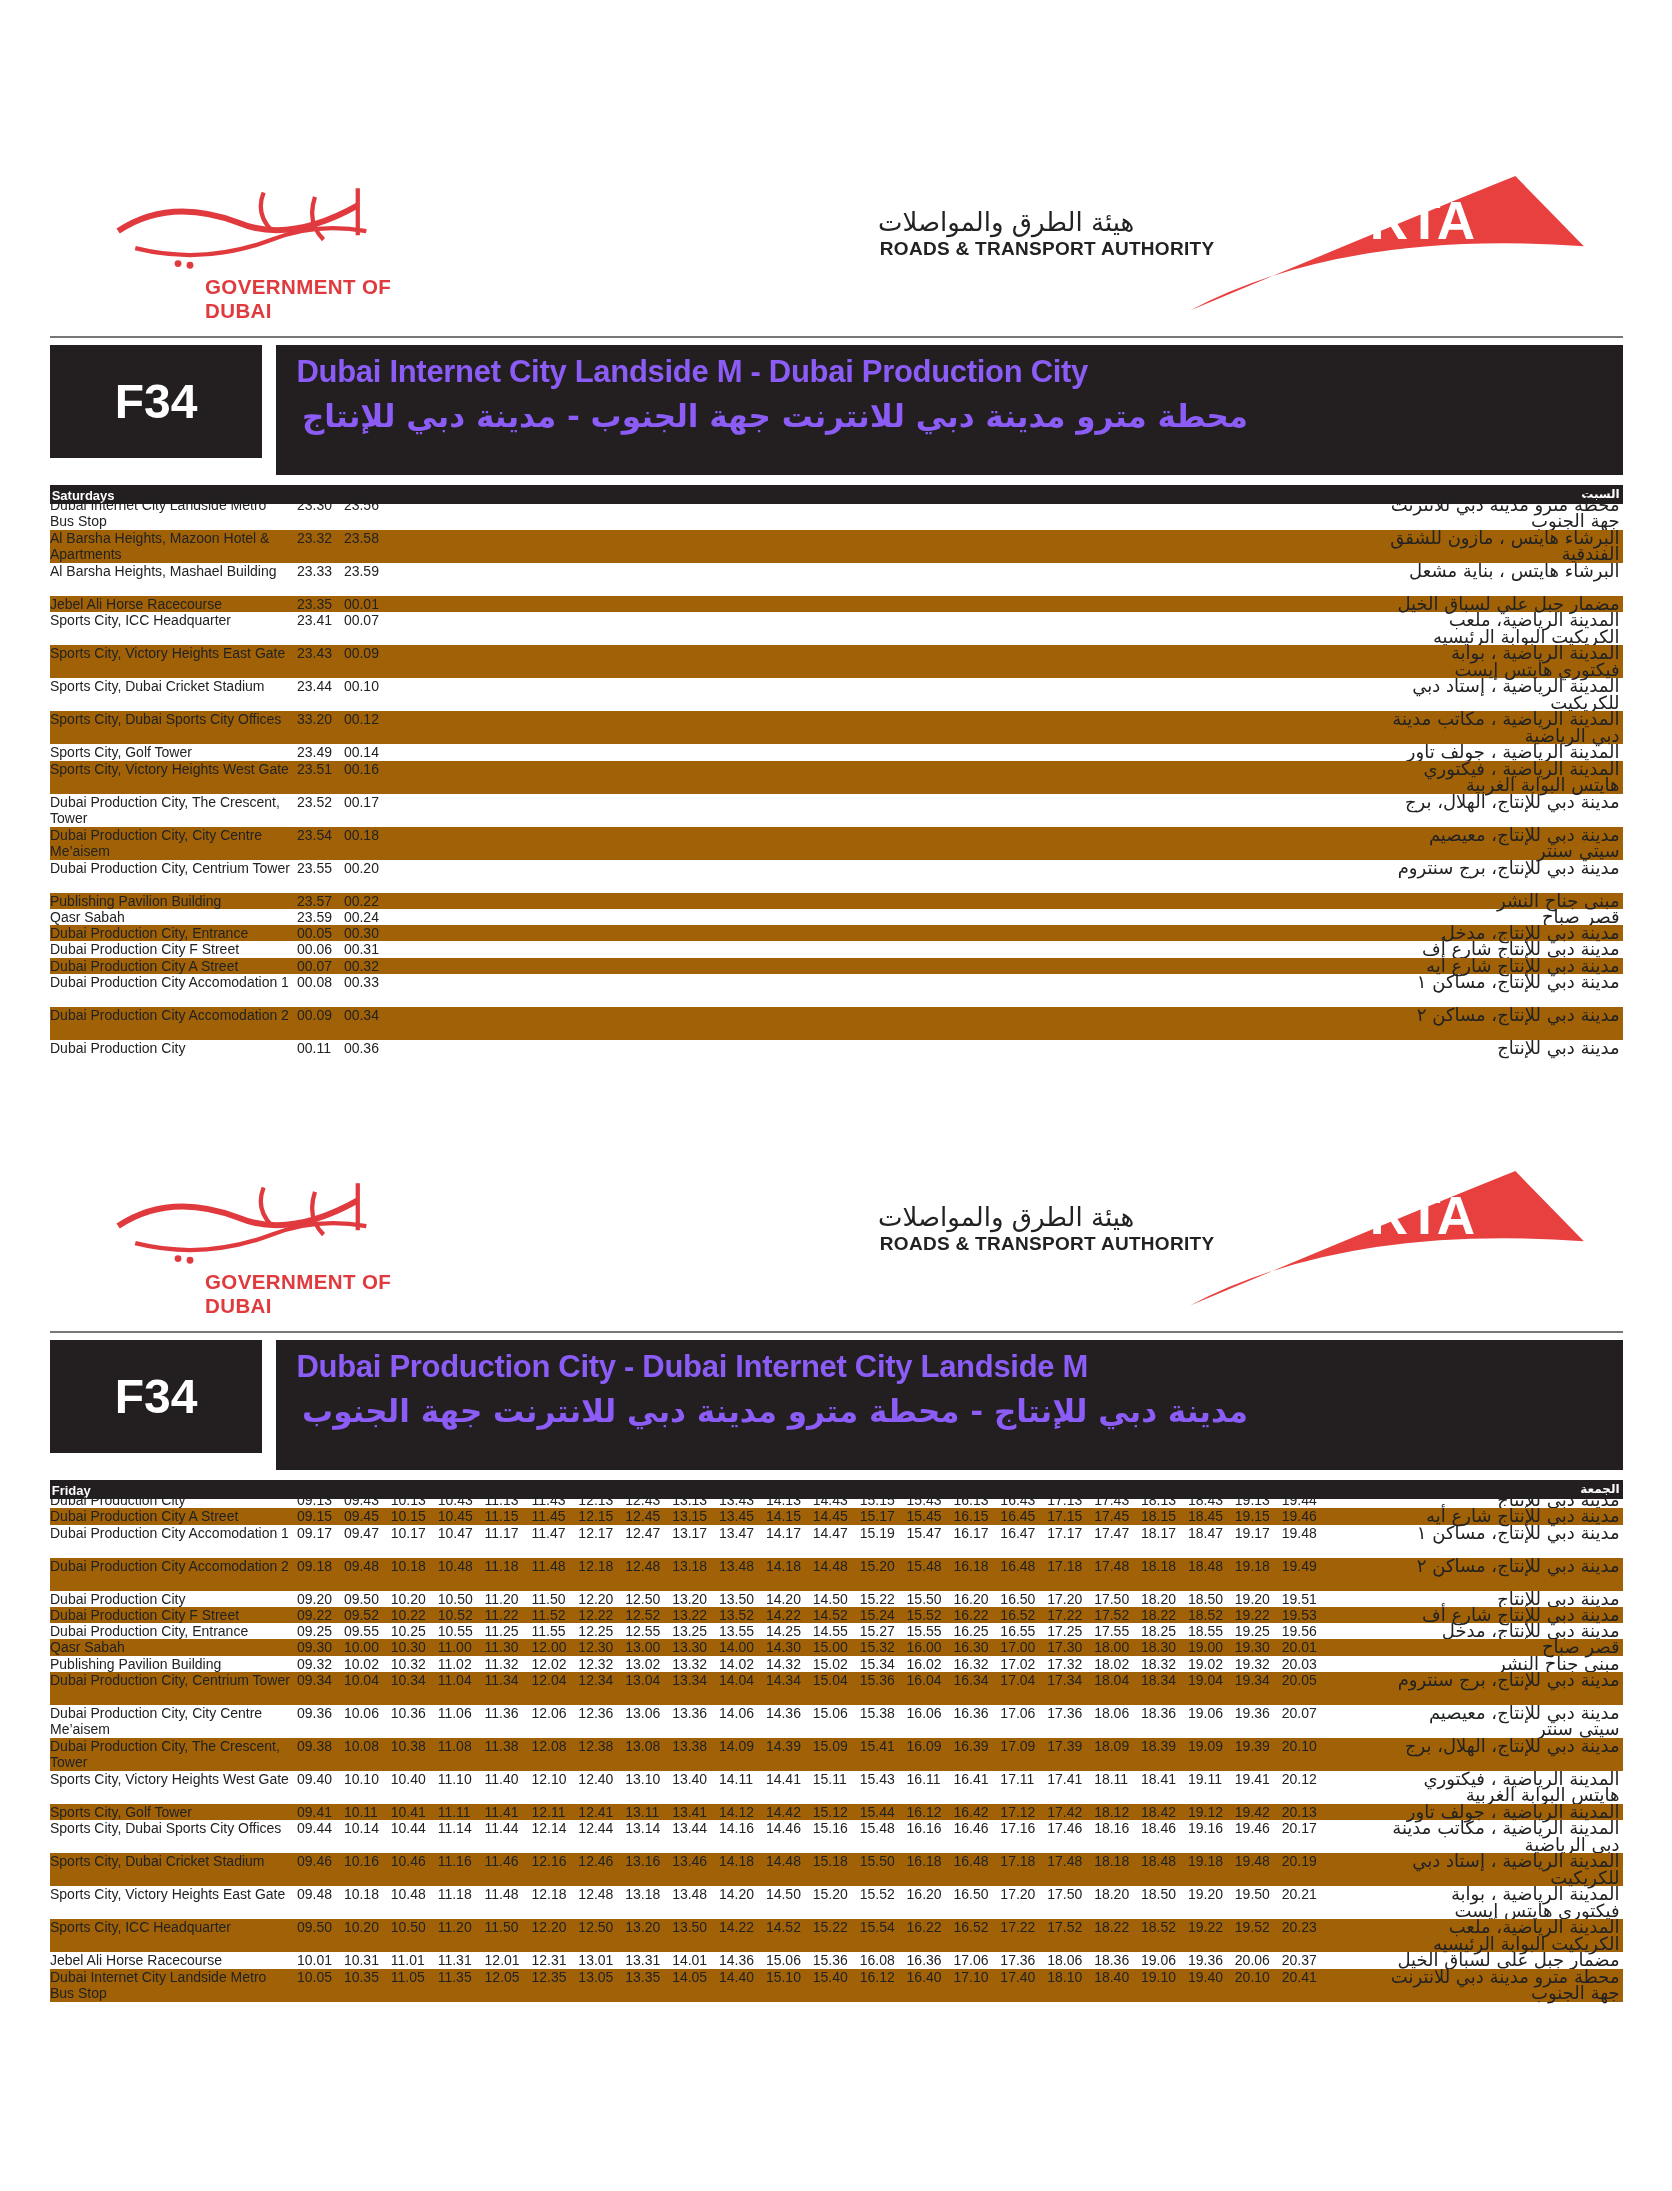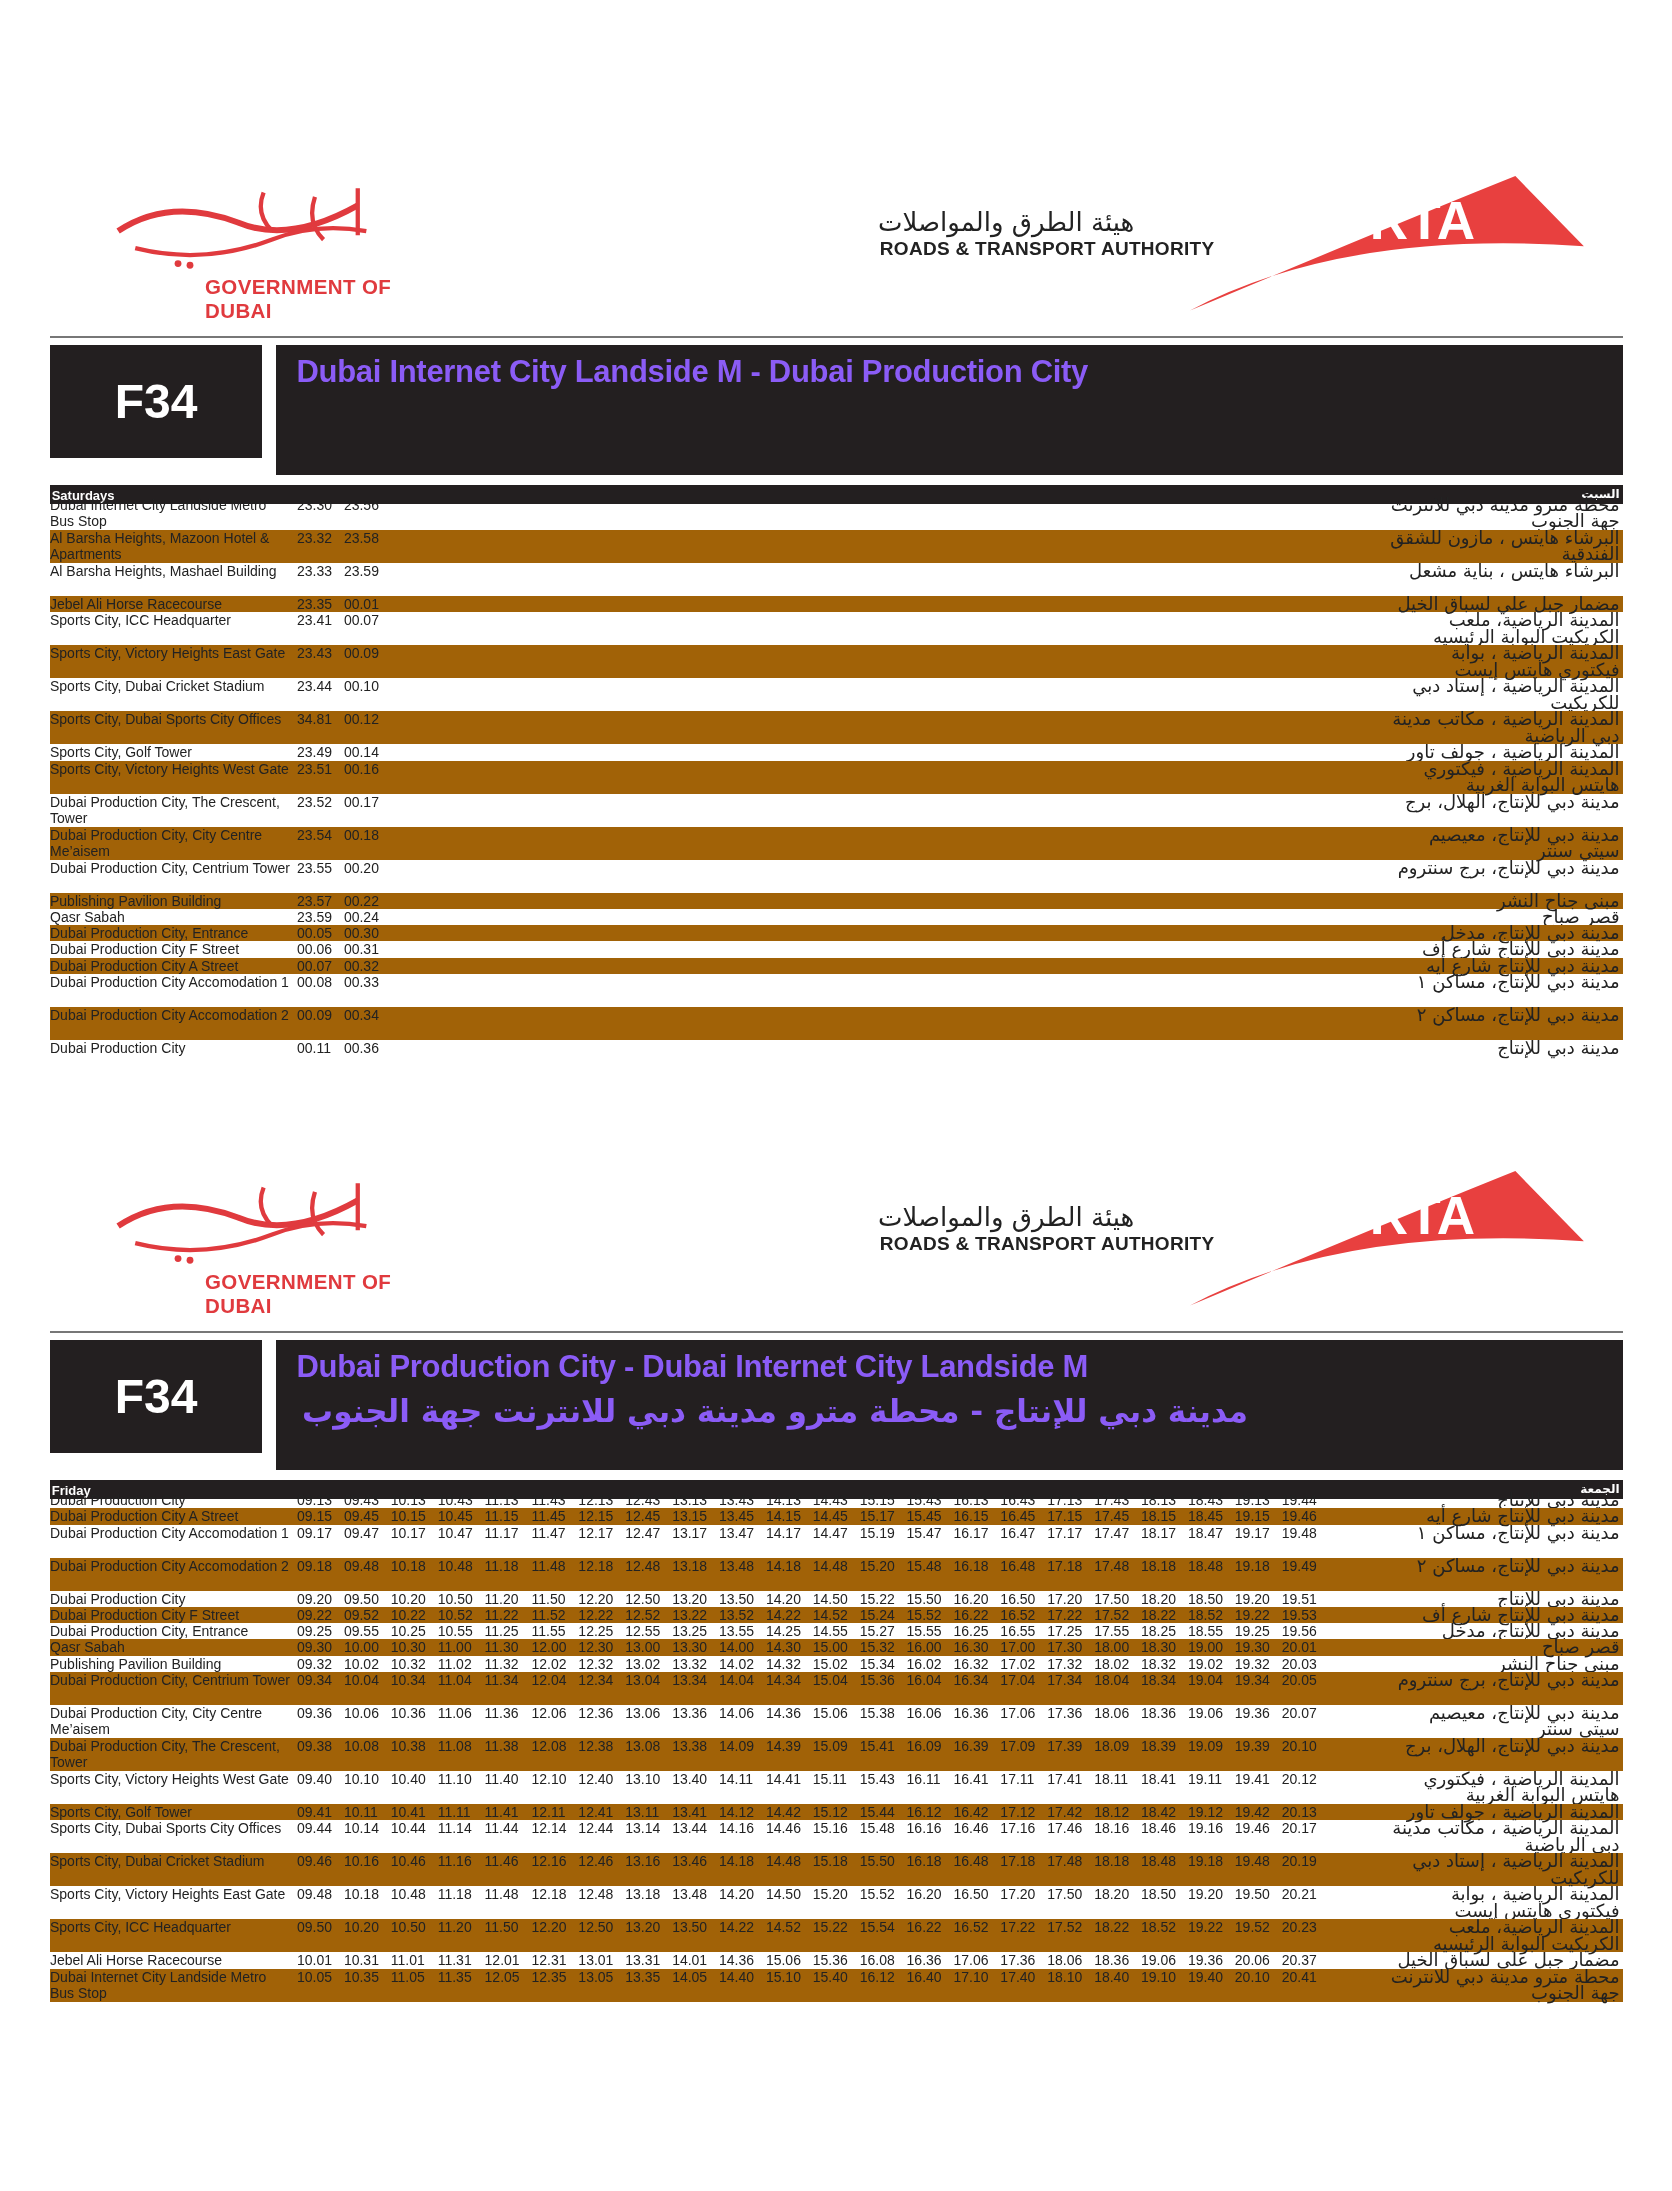--- a/index.html
+++ b/index.html
@@ -51,20 +51,21 @@
         <path d="M0 165 Q180 70 460 90 L380 8 Q250 60 0 165 Z" fill="#e8403f"></path>
         <text x="210" y="82" font-family="Liberation Sans, sans-serif" font-weight="bold" font-size="62" fill="#fff">RTA</text>
       </svg>
     </div>
   </div>
   <div class="rule" style="top:336px;"></div>
   <div class="banner" style="top:345px;">
     <div class="route-box">F34</div>
     <div class="title-box">
       <div class="title-en">Dubai Internet City Landside M - Dubai Production City</div>
+      <div class="title-ar">محطة مترو مدينة دبي للانترنت جهة الجنوب - مدينة دبي للإنتاج</div>
     </div>
   </div>
   <div class="day-bar" style="top:469px;">
     <span class="en">Saturdays</span>
     <span class="ar">السبت</span>
   </div>
   <div class="table" id="table-0" style="top:497px;">
       <div class="row h2">
         <div class="stop">Dubai Internet City Landside Metro Bus Stop</div>
         <div class="times"><span>23.30</span><span>23.56</span></div>
@@ -95,21 +96,21 @@
         <div class="times"><span>23.43</span><span>00.09</span></div>
         <div class="stop-ar">المدينة الرياضية ، بوابة فيكتوري هايتس إيست</div>
       </div>
       <div class="row h2">
         <div class="stop">Sports City, Dubai Cricket Stadium</div>
         <div class="times"><span>23.44</span><span>00.10</span></div>
         <div class="stop-ar">المدينة الرياضية ، إستاد دبي للكريكيت</div>
       </div>
       <div class="row h2 alt">
         <div class="stop">Sports City, Dubai Sports City Offices</div>
-        <div class="times"><span>34.81</span><span>00.12</span></div>
+        <div class="times"><span>33.20</span><span>00.12</span></div>
         <div class="stop-ar">المدينة الرياضية ، مكاتب مدينة دبي الرياضية</div>
       </div>
       <div class="row h1">
         <div class="stop">Sports City, Golf Tower</div>
         <div class="times"><span>23.49</span><span>00.14</span></div>
         <div class="stop-ar">المدينة الرياضية ، جولف تاور</div>
       </div>
       <div class="row h2 alt">
         <div class="stop">Sports City, Victory Heights West Gate</div>
         <div class="times"><span>23.51</span><span>00.16</span></div>

